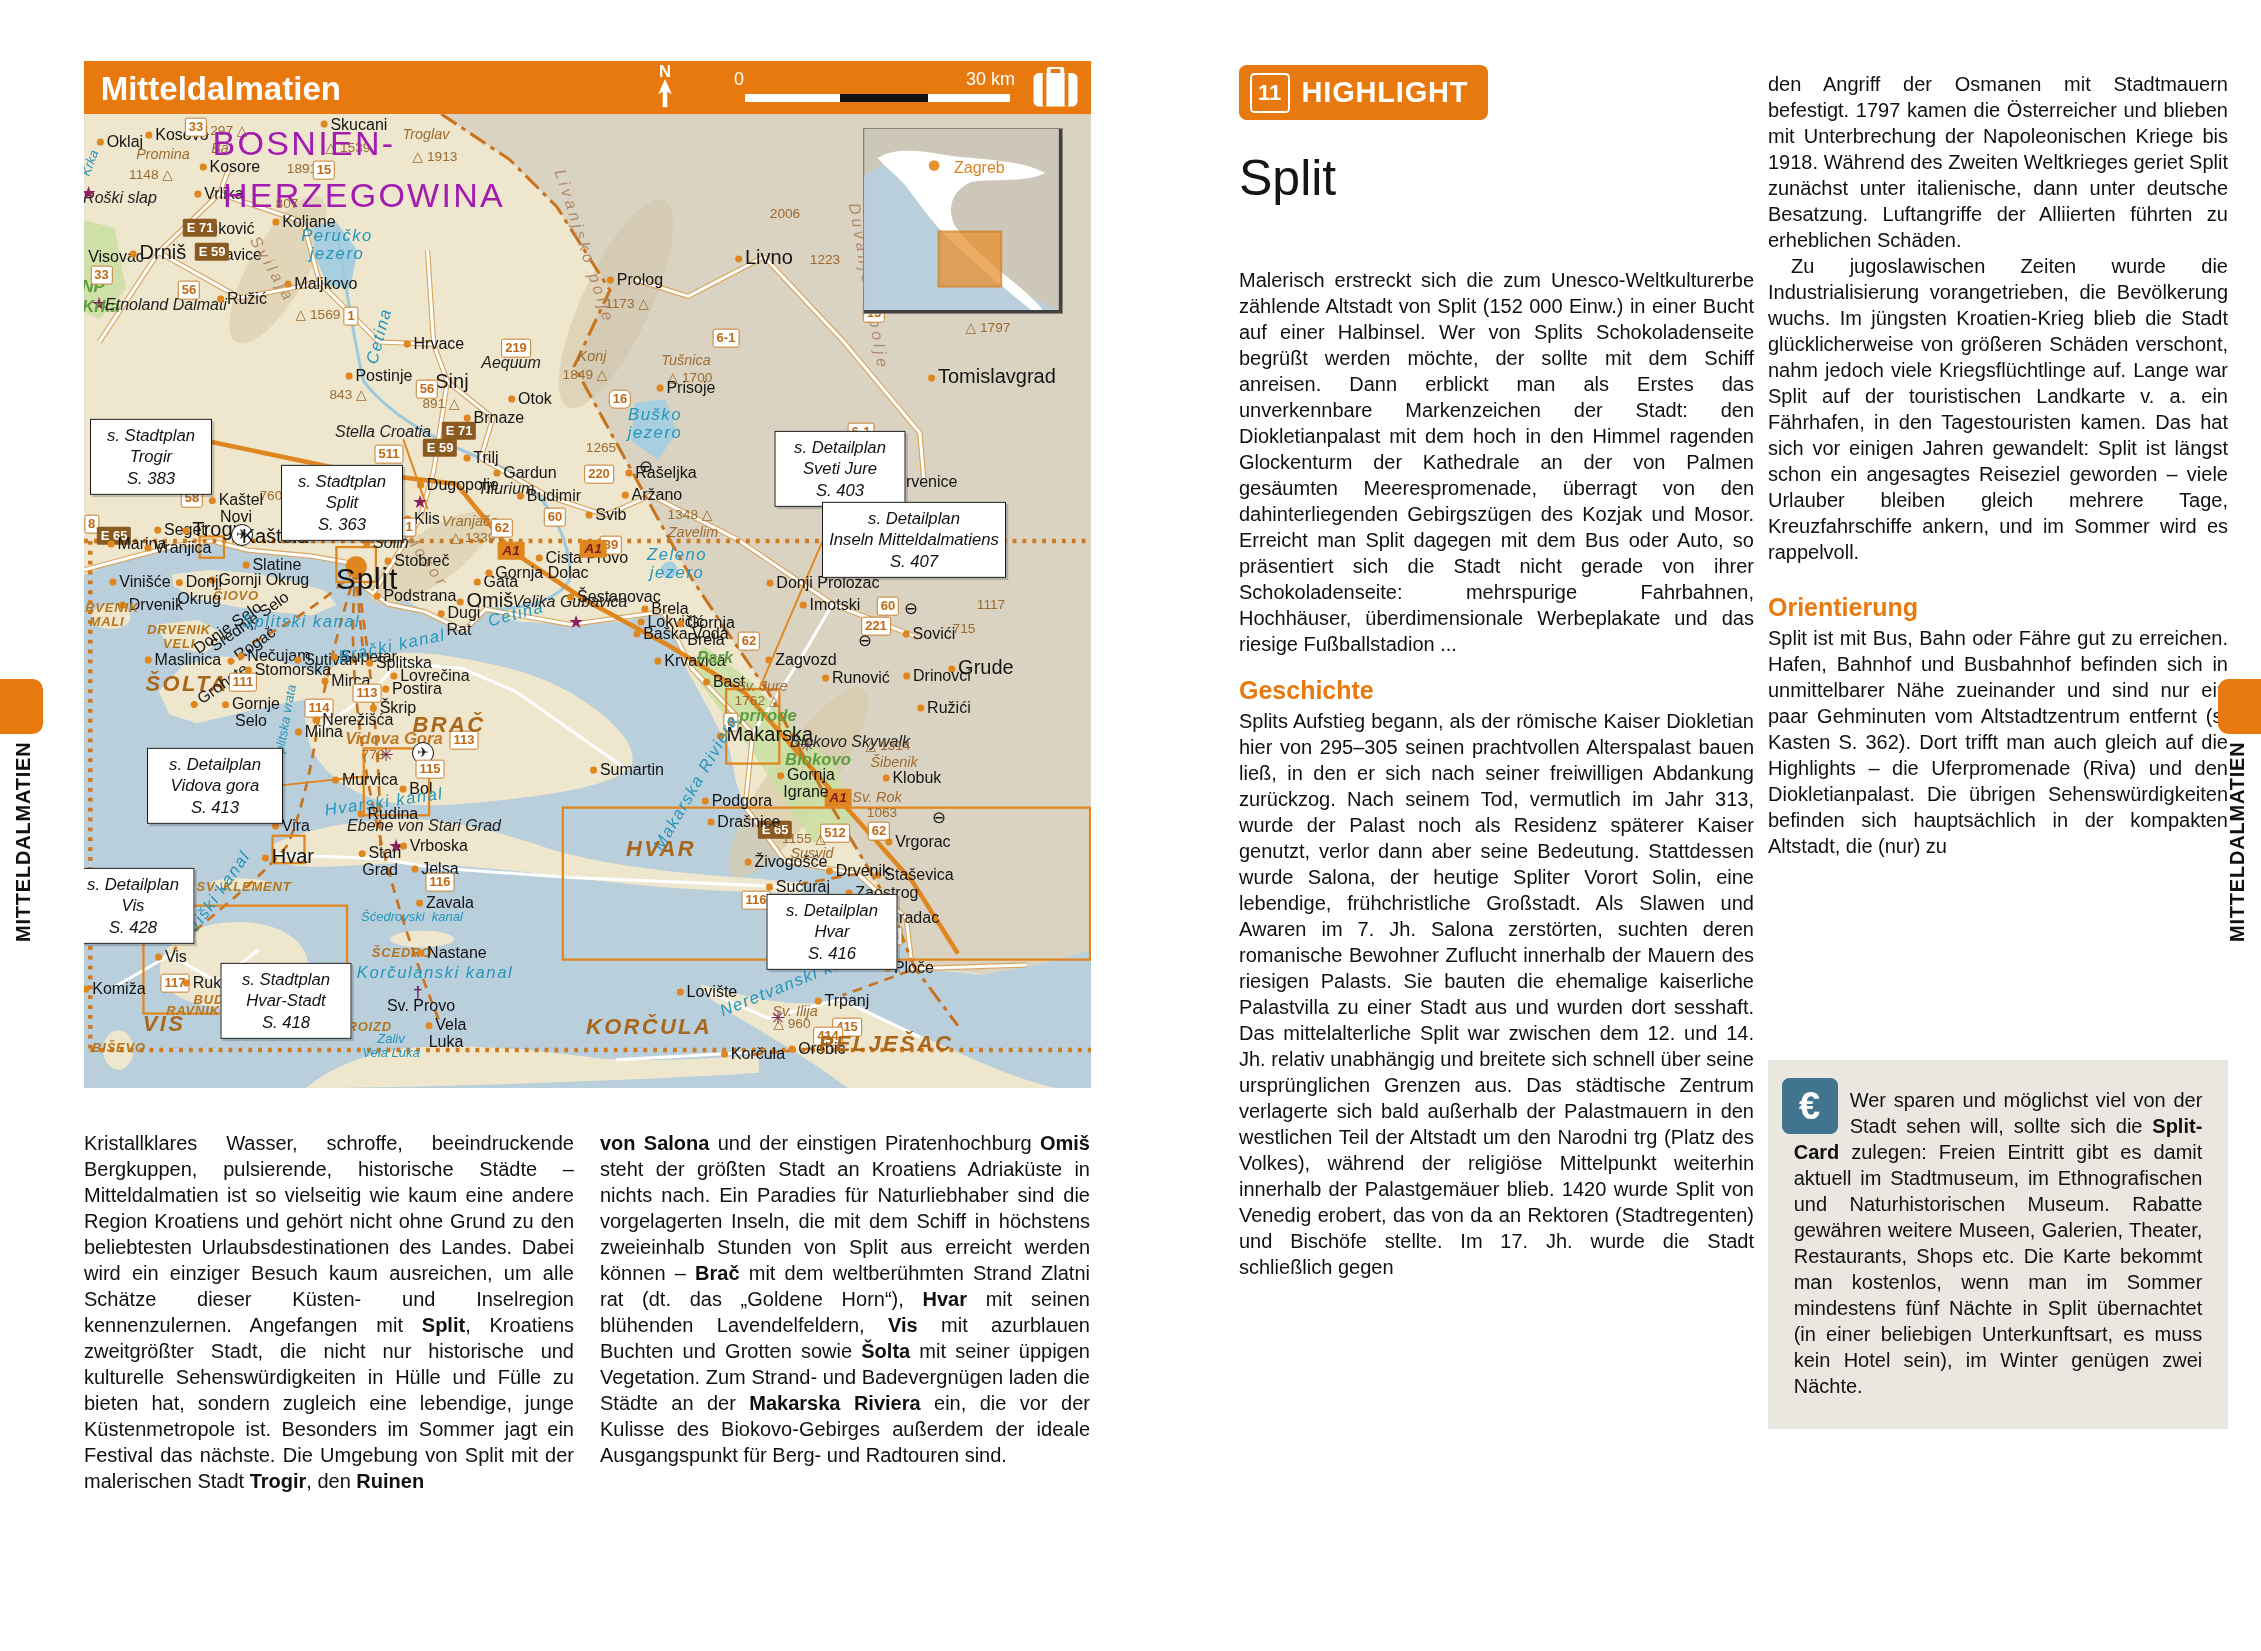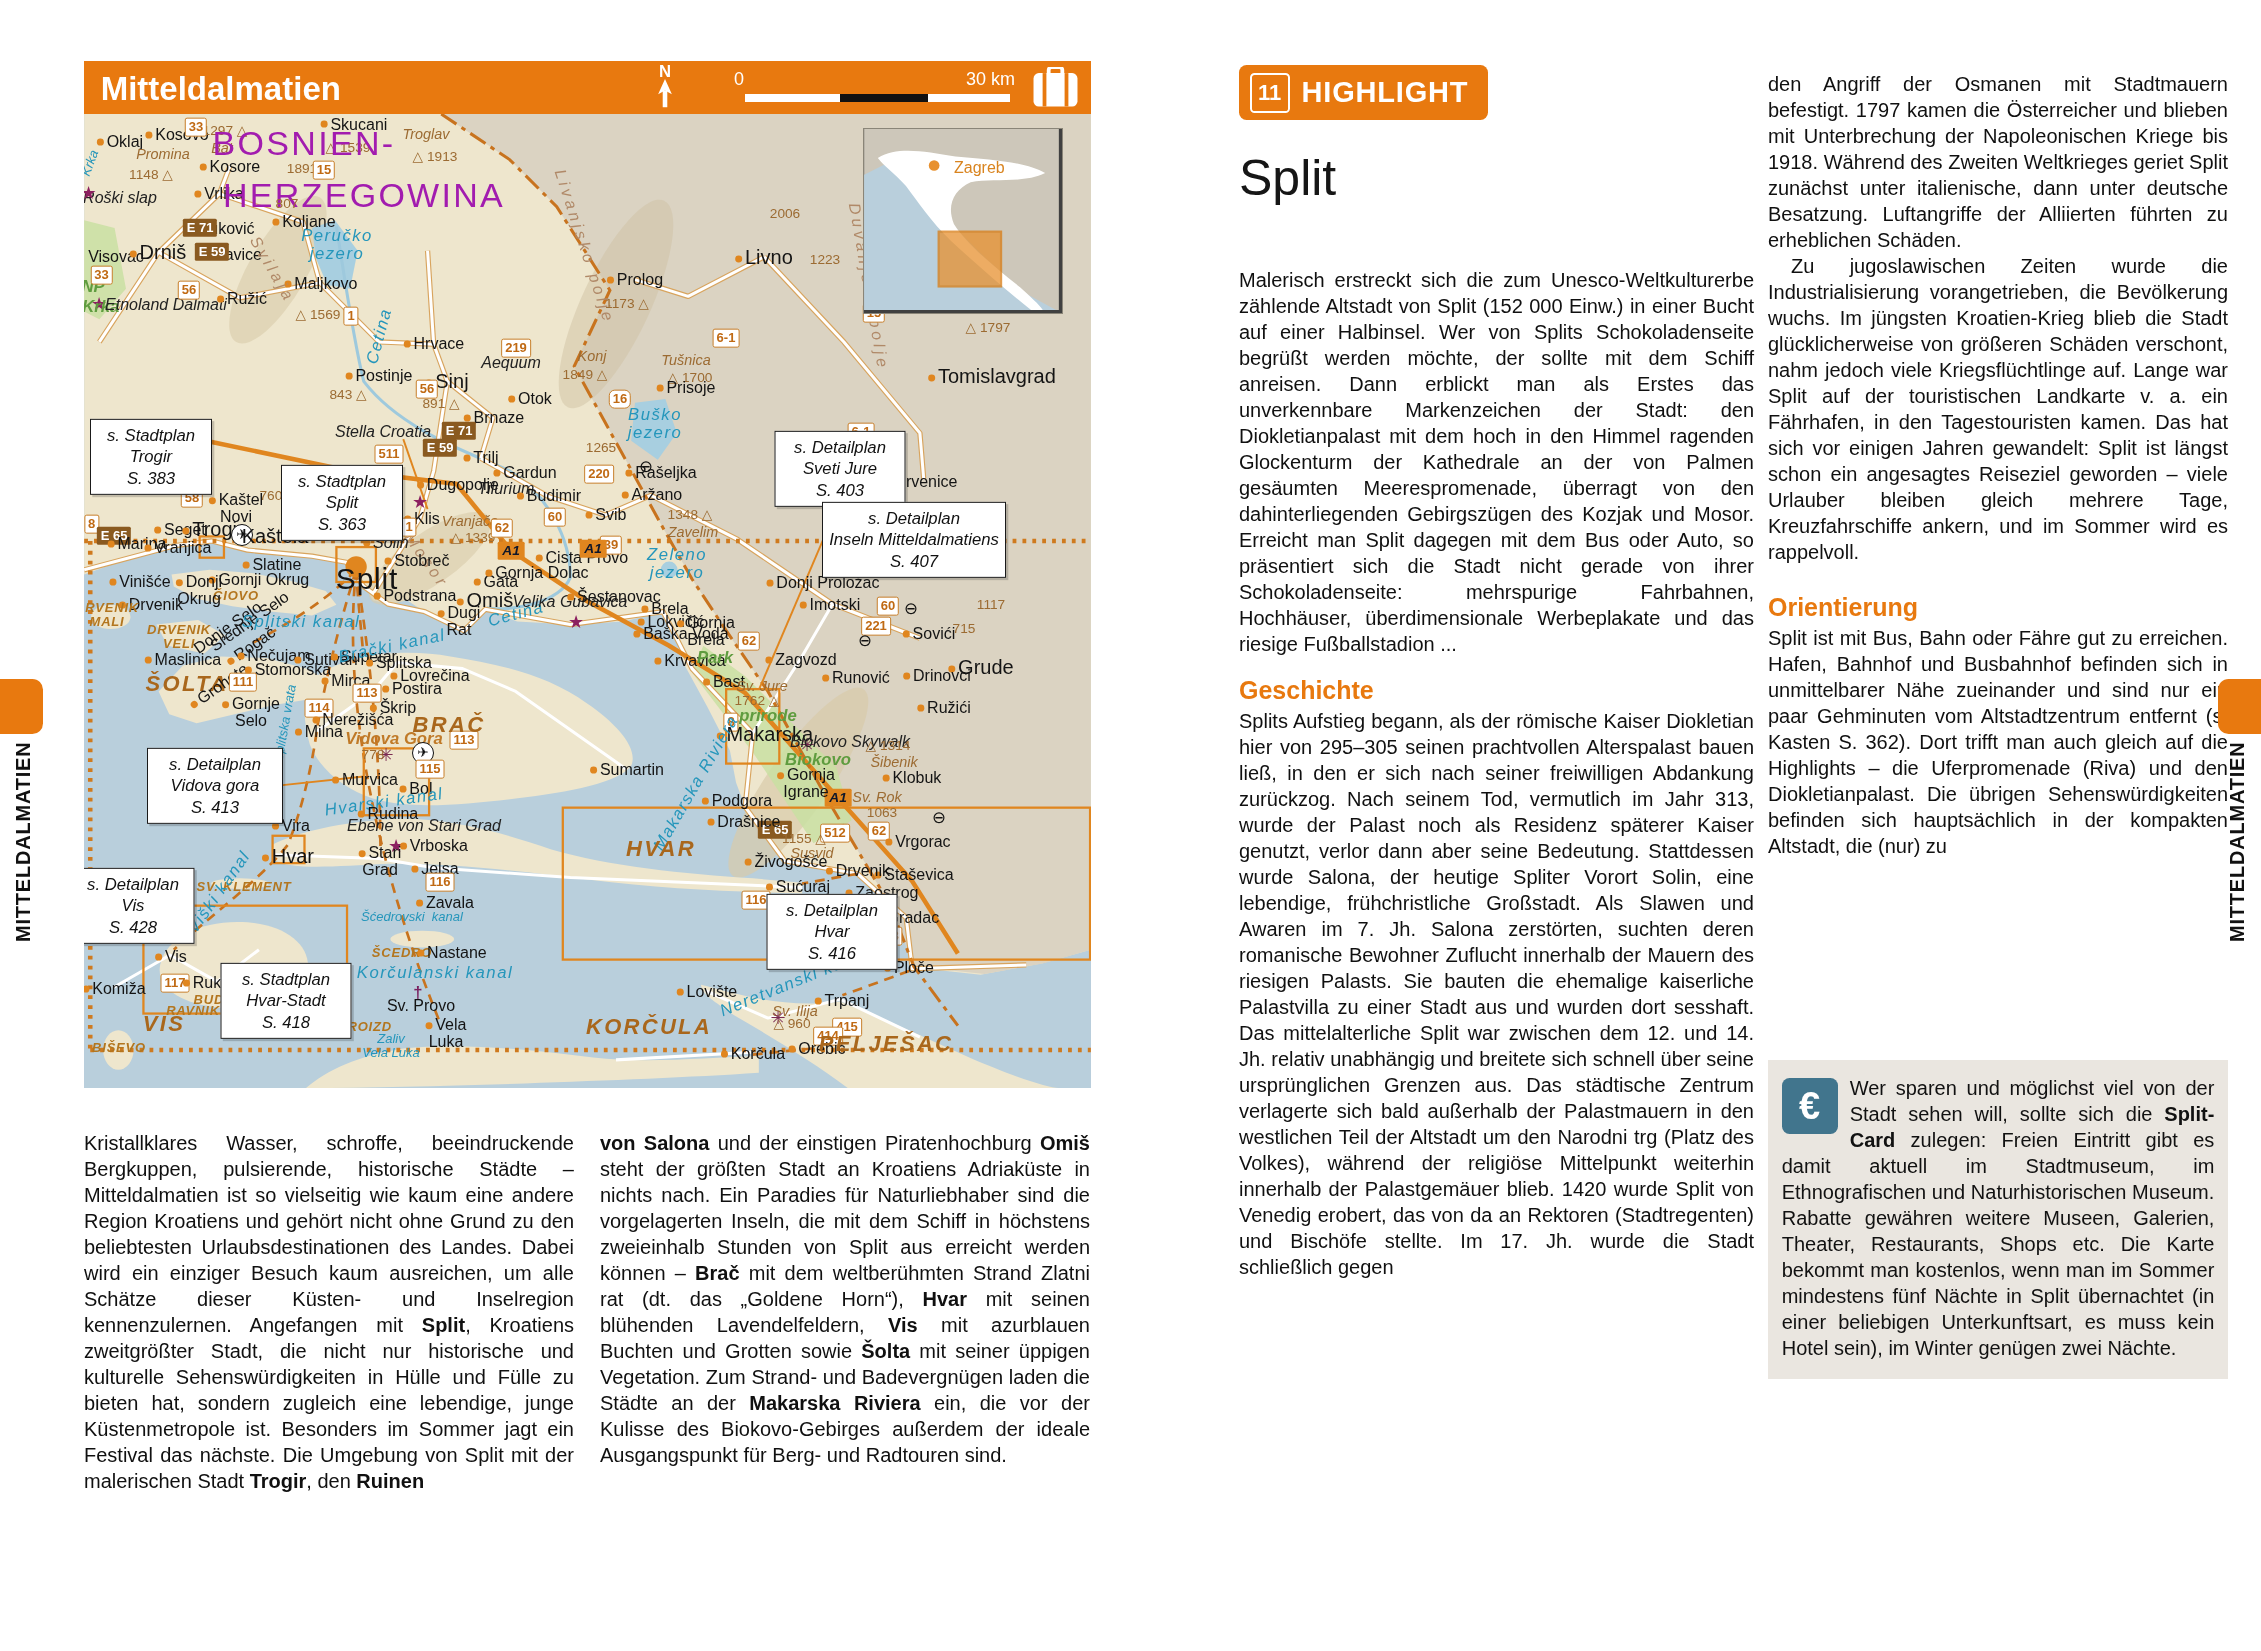--- a/index.html
+++ b/index.html
@@ -31,21 +31,21 @@
   .islname{font-size:16.7px;font-weight:bold;font-style:italic;color:#c07a28;}
   .water{font-size:16.7px;font-style:italic;color:#2596bb;letter-spacing:1.5px;}
   .watersm{font-size:13px;font-style:italic;color:#2596bb;}
   .park{font-size:16.7px;font-weight:bold;font-style:italic;color:#5f9c3f;}
   .peak{font-size:13.7px;color:#9c6b32;}
   .peakname{font-size:14.4px;font-style:italic;color:#9c6b32;}
   .note{font-size:16px;font-style:italic;color:#222;}
   .road{font-size:13px;font-weight:bold;color:#c06a14;background:#fff;border:1.5px solid #c87f2a;
         border-radius:2.3px;padding:0 3px;line-height:16.7px;}
   .eroad{font-size:13px;font-weight:bold;color:#fff;background:#8a5a20;border-radius:1.5px;padding:0.8px 3.8px;line-height:16.7px;}
-  .aroad{font-size:13.7px;font-weight:bold;font-style:italic;color:#0f172a;background:#e0861f;border-radius:1.5px;padding:0.8px 4.6px;line-height:16.7px;}
+  .aroad{font-size:13.7px;font-weight:bold;font-style:italic;color:#7f1d1d;background:#e0861f;border-radius:1.5px;padding:0.8px 4.6px;line-height:16.7px;}
   .star{font-size:18px;color:#8c2060;}
   .sun{font-size:18px;color:#7a2a52;}
   .air{font-size:13.7px;color:#111;background:#fff;border:1.5px solid #111;border-radius:50%;width:20px;height:20px;line-height:19px;}
   .tun{font-size:16.7px;color:#111;}
   .cross{font-size:16.7px;color:#7a2060;font-weight:bold;}
   .dot::before{content:"";display:inline-block;width:6.8px;height:6.8px;border-radius:50%;background:#e0861f;margin-right:3px;vertical-align:1.5px;}
   .plan-box{position:absolute;transform:translate(-50%,-50%);background:#fff;border:1.5px solid #1a1a1a;
             box-shadow:2.3px 2.3px 0 rgba(0,0,0,.18);padding:4.6px 3px;text-align:center;
             font-size:16.7px;font-style:italic;line-height:1.3;color:#111;}
   #inset{position:absolute;left:779px;top:13.7px;width:198px;height:184px;border:1.5px solid #8a8578;background:#404040;}
@@ -59,21 +59,21 @@
          display:flex;align-items:center;padding:0 20px 0 10.6px;}
   #badge .num{width:36px;height:36px;border:2.3px solid #fff;border-radius:4.6px;color:#fff;
               font-size:22px;font-weight:bold;display:flex;align-items:center;justify-content:center;margin-right:12px;}
   #badge .lbl{color:#fff;font-size:29px;font-weight:bold;letter-spacing:0.8px;}
   #split-title{position:absolute;left:1239px;top:149px;font-size:50px;color:#161616;}
   
   #splitcard{position:absolute;left:1768px;top:1060px;width:460px;}
   #splitcard .hd{height:49px;background:#e8790f;color:#fff;font-size:25px;font-weight:bold;
                  display:flex;align-items:center;padding-left:12px;}
   #splitcard .bd{background:#eae6e0;padding:15px 13.7px 18px 13.7px;font-size:20px;line-height:26px;text-align:justify;}
-  #splitcard .bd p{margin:0;}
+  #splitcard .bd p{margin:12px;}
   #euro-icon{float:left;width:56px;height:56px;border-radius:7.6px;background:#41758d;color:#fff;
              font-size:38px;font-weight:bold;display:flex;align-items:center;justify-content:center;
              margin:3px 12px 3px 0;}
   .inline-icon{display:inline-block;width:18px;height:12px;border:1.5px solid #222;border-radius:1.5px;
                position:relative;margin:0 1.5px;vertical-align:-1.5px;}
   .inline-icon::after{content:"";position:absolute;left:2.3px;right:2.3px;bottom:-5.3px;height:2.3px;background:#222;}
   
   .footer{position:absolute;top:1680px;font-size:21px;color:#161616;display:flex;justify-content:space-between;align-items:flex-start;}
   #footer-left{left:84px;width:1007px;}
   #footer-right{left:1239px;width:990px;}

